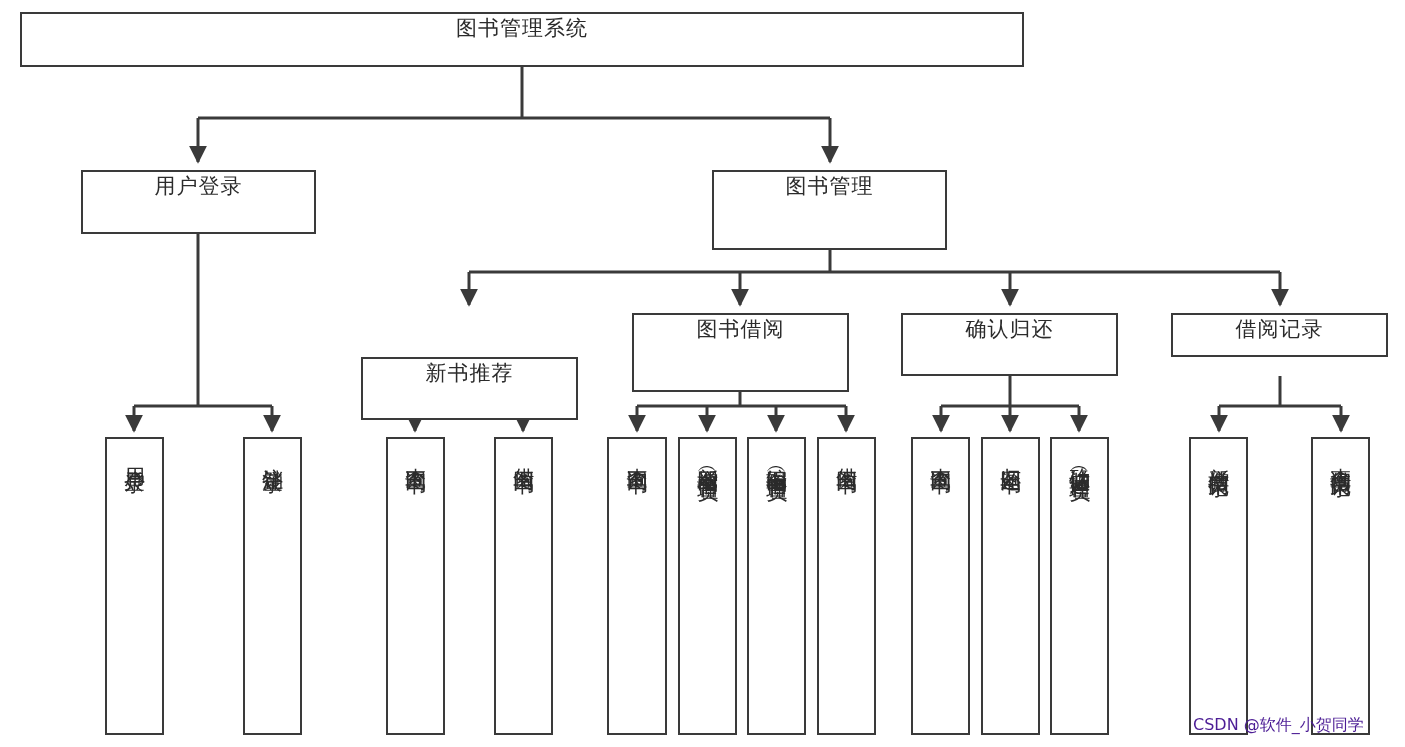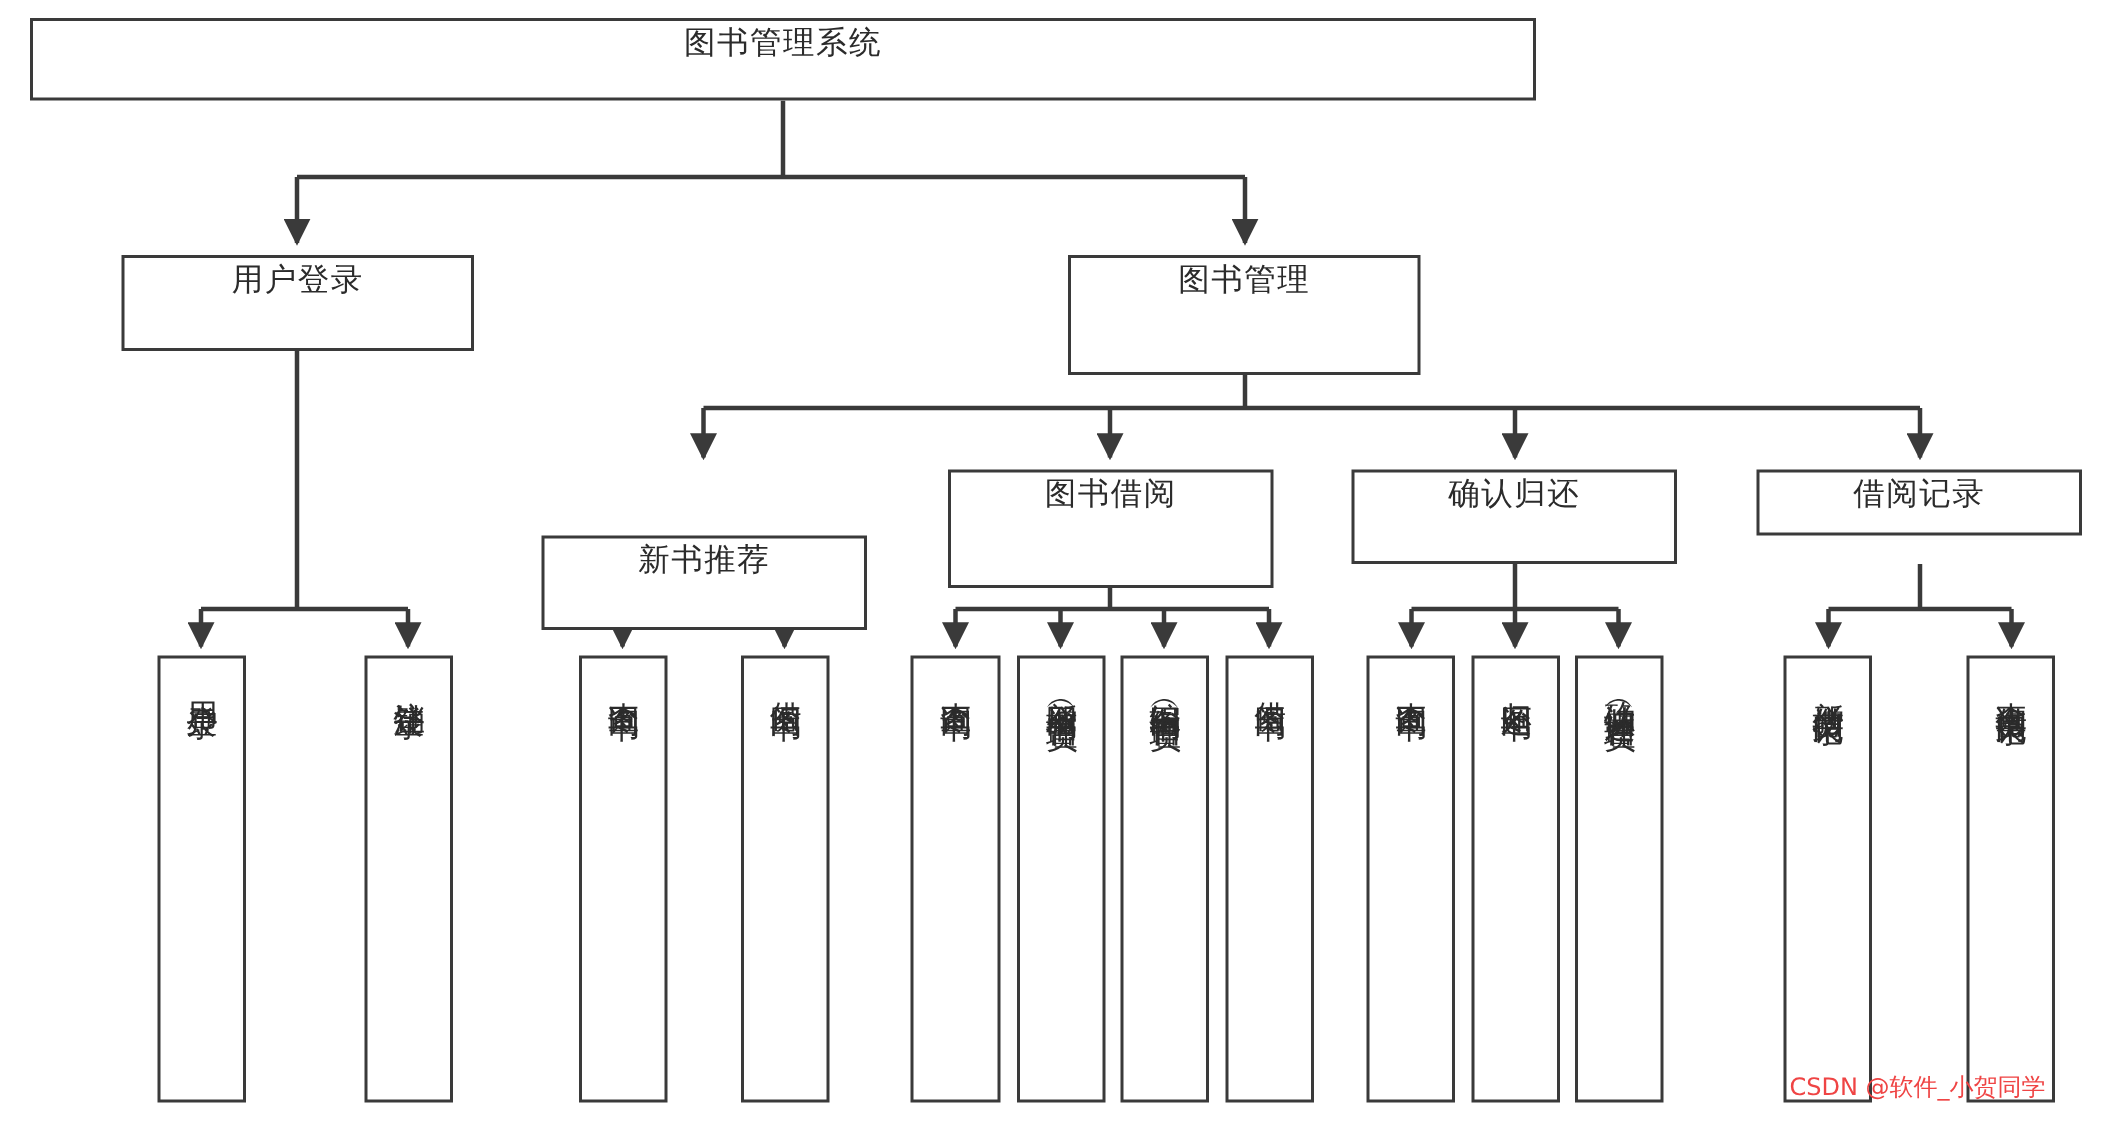--- a/index.html
+++ b/index.html
@@ -50,21 +50,21 @@
     font-size: 21px;
     line-height: 1.08;
     letter-spacing: 2px;
     white-space: nowrap;
   }
   .watermark {
     position: absolute;
     left: 1193px;
     top: 715px;
     font-size: 16px;
-    color: #ef4444;
+    color: #4c1d95;
     white-space: nowrap;
     z-index: 5;
   }
 </style>
 </head>
 <body>
 
 <div id="canvas">
 
   <svg id="edges" viewBox="0 0 1405 747" xmlns="http://www.w3.org/2000/svg">

